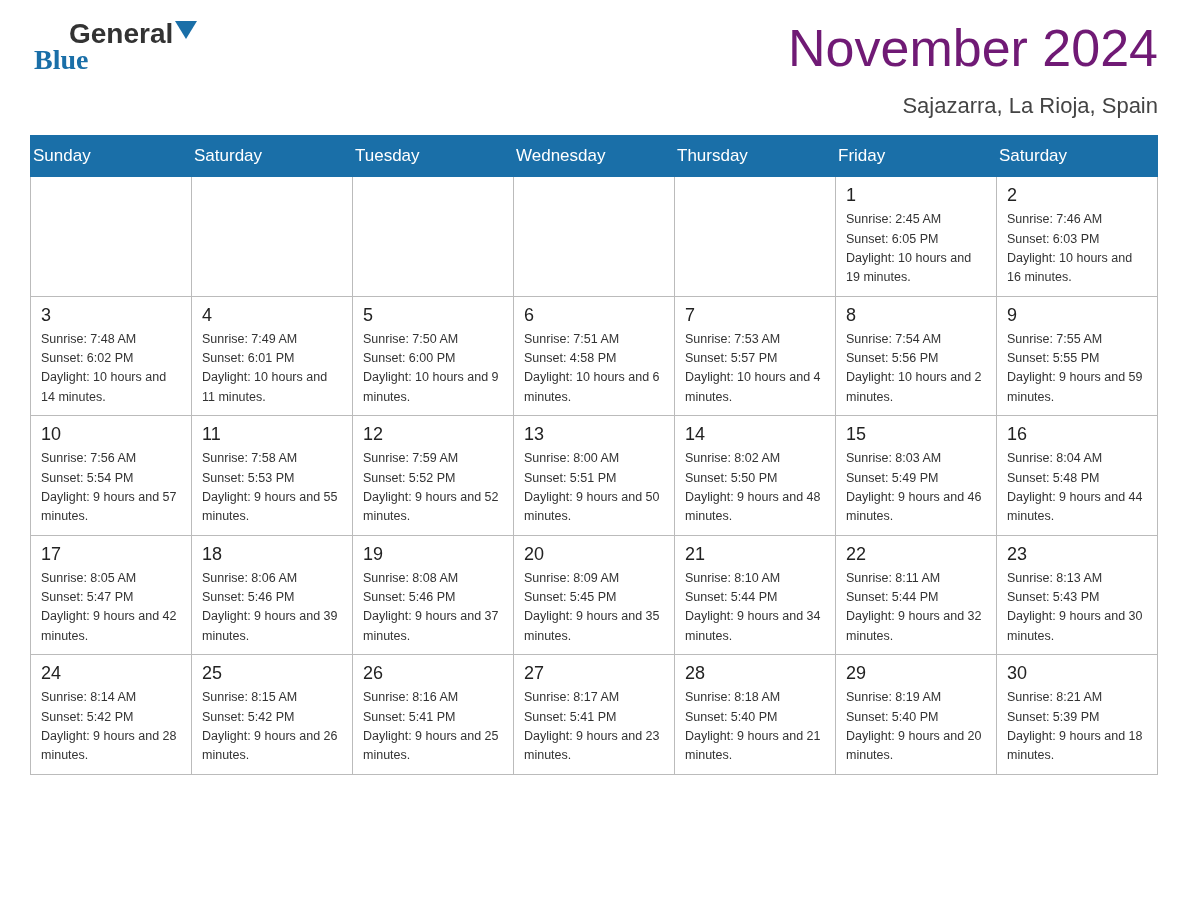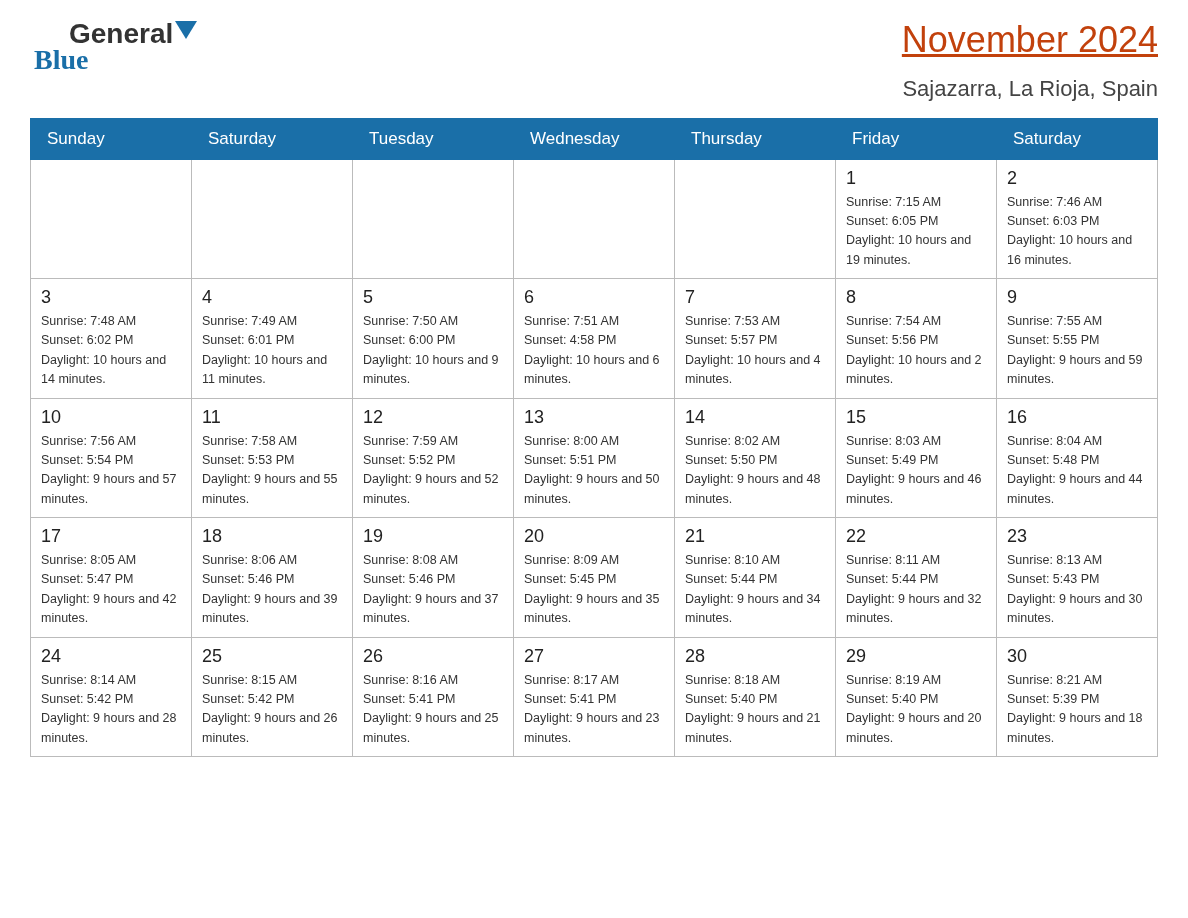--- a/index.html
+++ b/index.html
@@ -31,41 +31,40 @@
     .logo-blue-word {
       color: #1a6fa8;
       font-size: 28px;
       font-weight: bold;
       margin-top: -4px;
     }
     .title-section {
       text-align: right;
     }
     .main-title {
-      font-size: 36px;
+      font-size: 52px;
       font-weight: normal;
-      color: #c2410c;
+      color: #701a75;
       line-height: 1.1;
-      text-decoration: underline;
     }
     .subtitle {
       font-size: 22px;
       color: #444;
       margin-top: 16px;
     }
     .calendar {
       width: 100%;
       border-collapse: collapse;
       border: 1px solid #999;
     }
     .calendar th {
       background-color: #1a6fa8;
       color: #fff;
       text-align: left;
-      padding: 10px 16px;
+      padding: 10px 2px;
       font-size: 17px;
       font-weight: normal;
       border: 1px solid #1a6fa8;
     }
     .calendar td {
       vertical-align: top;
       padding: 8px 10px;
       border: 1px solid #bbb;
       width: 14.28%;
       min-height: 110px;
@@ -120,21 +119,21 @@
   </thead>
   <tbody id="calendar-body">
   <tr>
         <td></td>
         <td></td>
         <td></td>
         <td></td>
         <td></td>
         <td>
           <span class="day-number">1</span>
-          <div class="day-info">Sunrise: 7:15 AM
+          <div class="day-info">Sunrise: 2:45 AM
 Sunset: 6:05 PM
 Daylight: 10 hours and 19 minutes.</div>
         </td>
         <td>
           <span class="day-number">2</span>
           <div class="day-info">Sunrise: 7:46 AM
 Sunset: 6:03 PM
 Daylight: 10 hours and 16 minutes.</div>
         </td>
       </tr>

